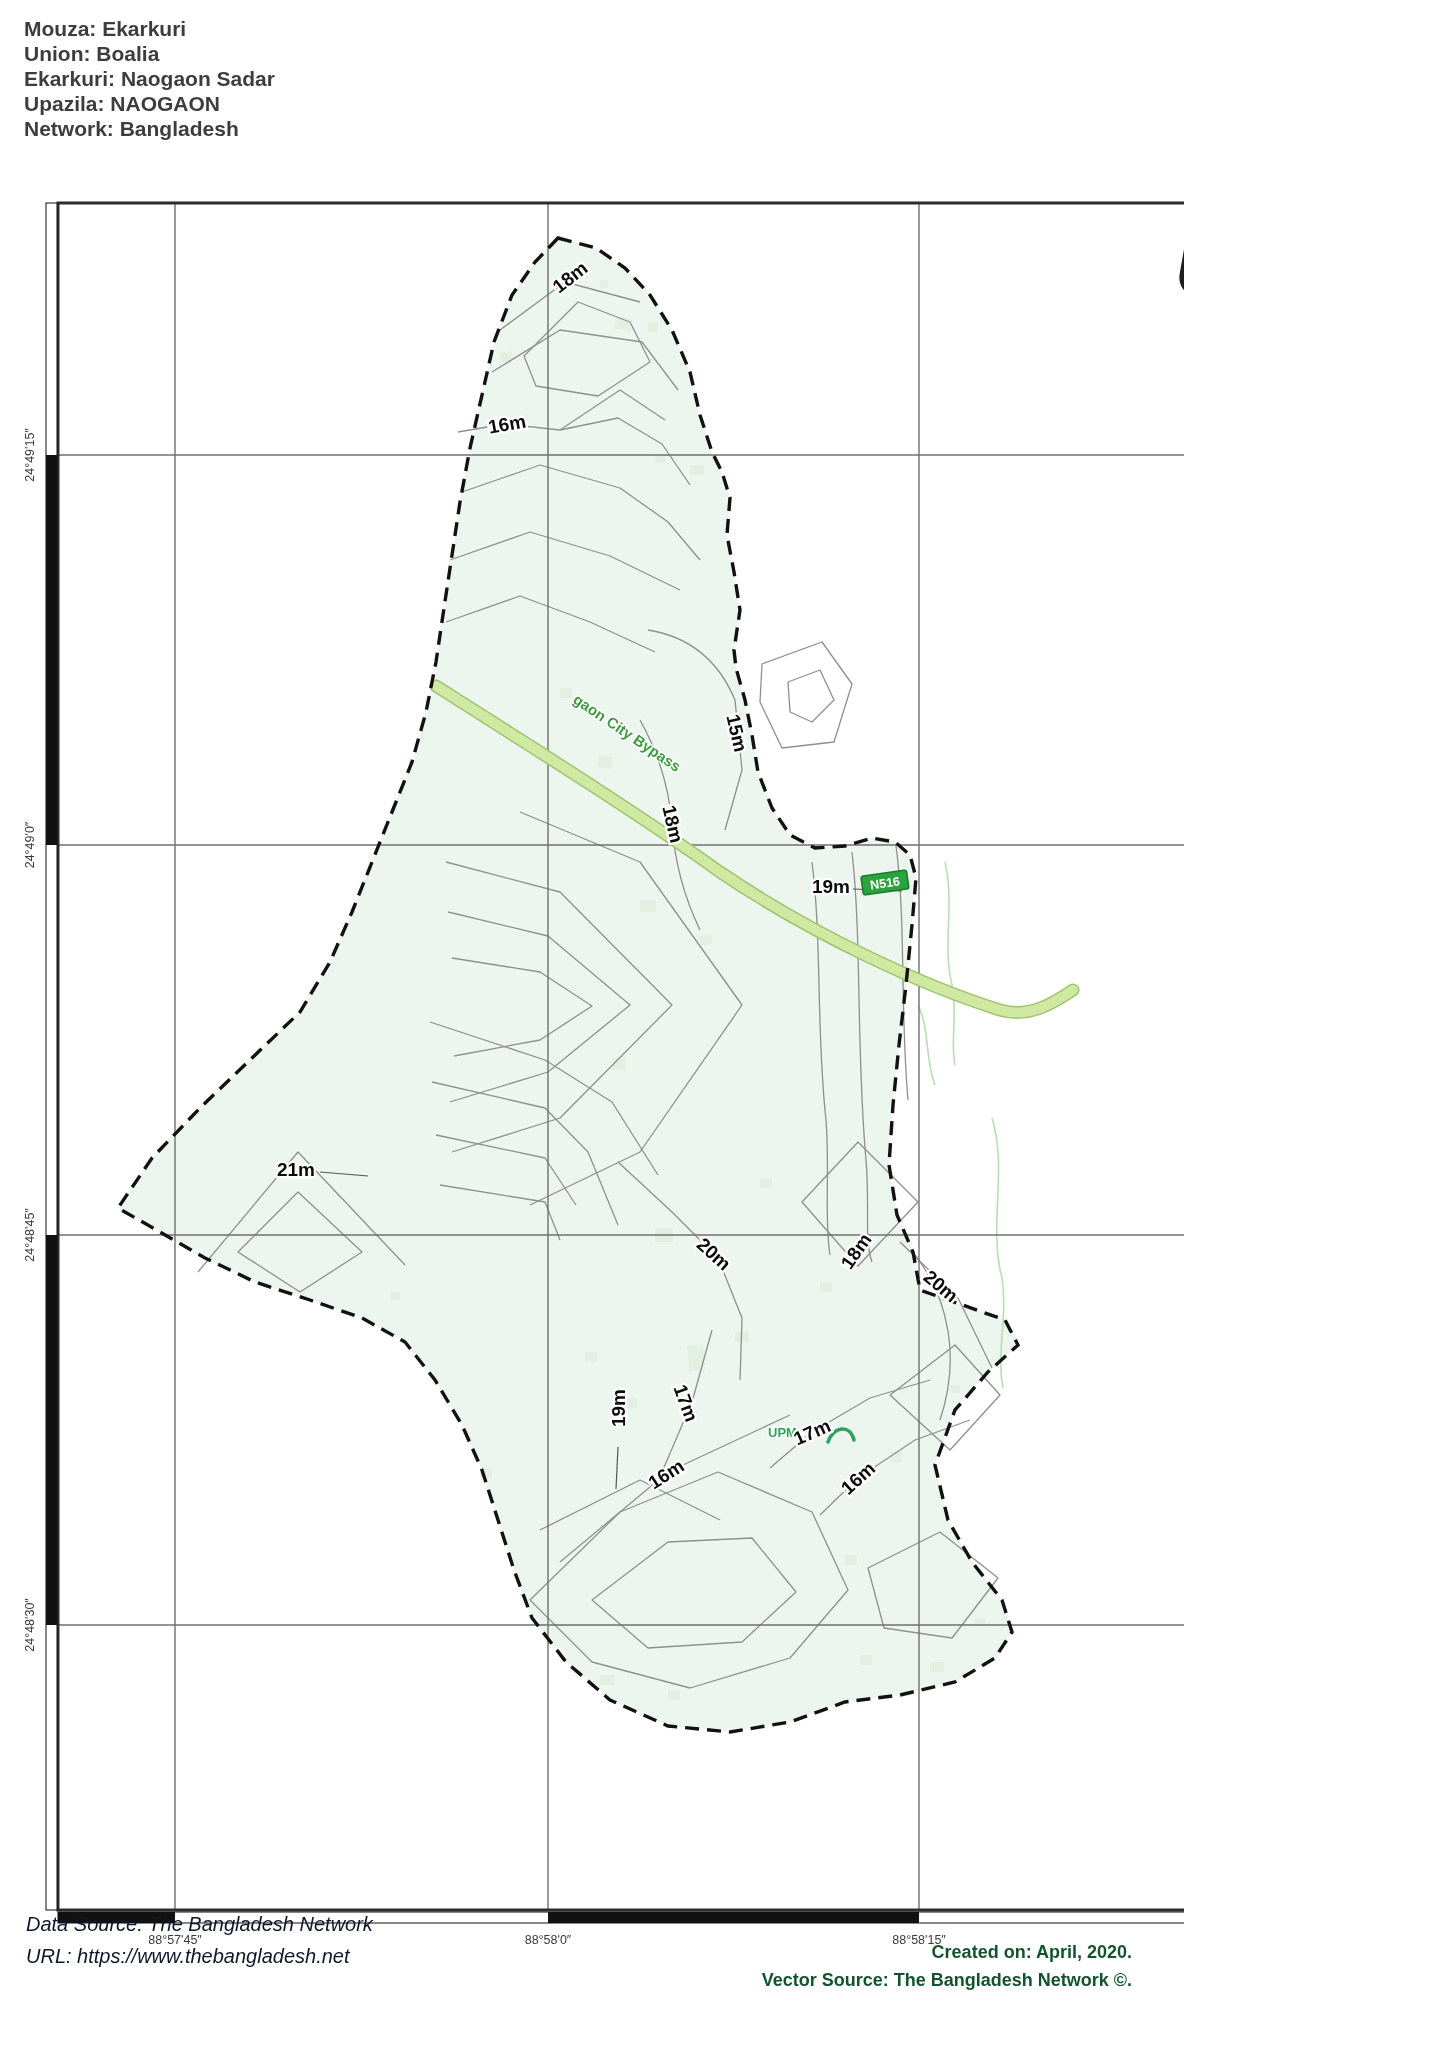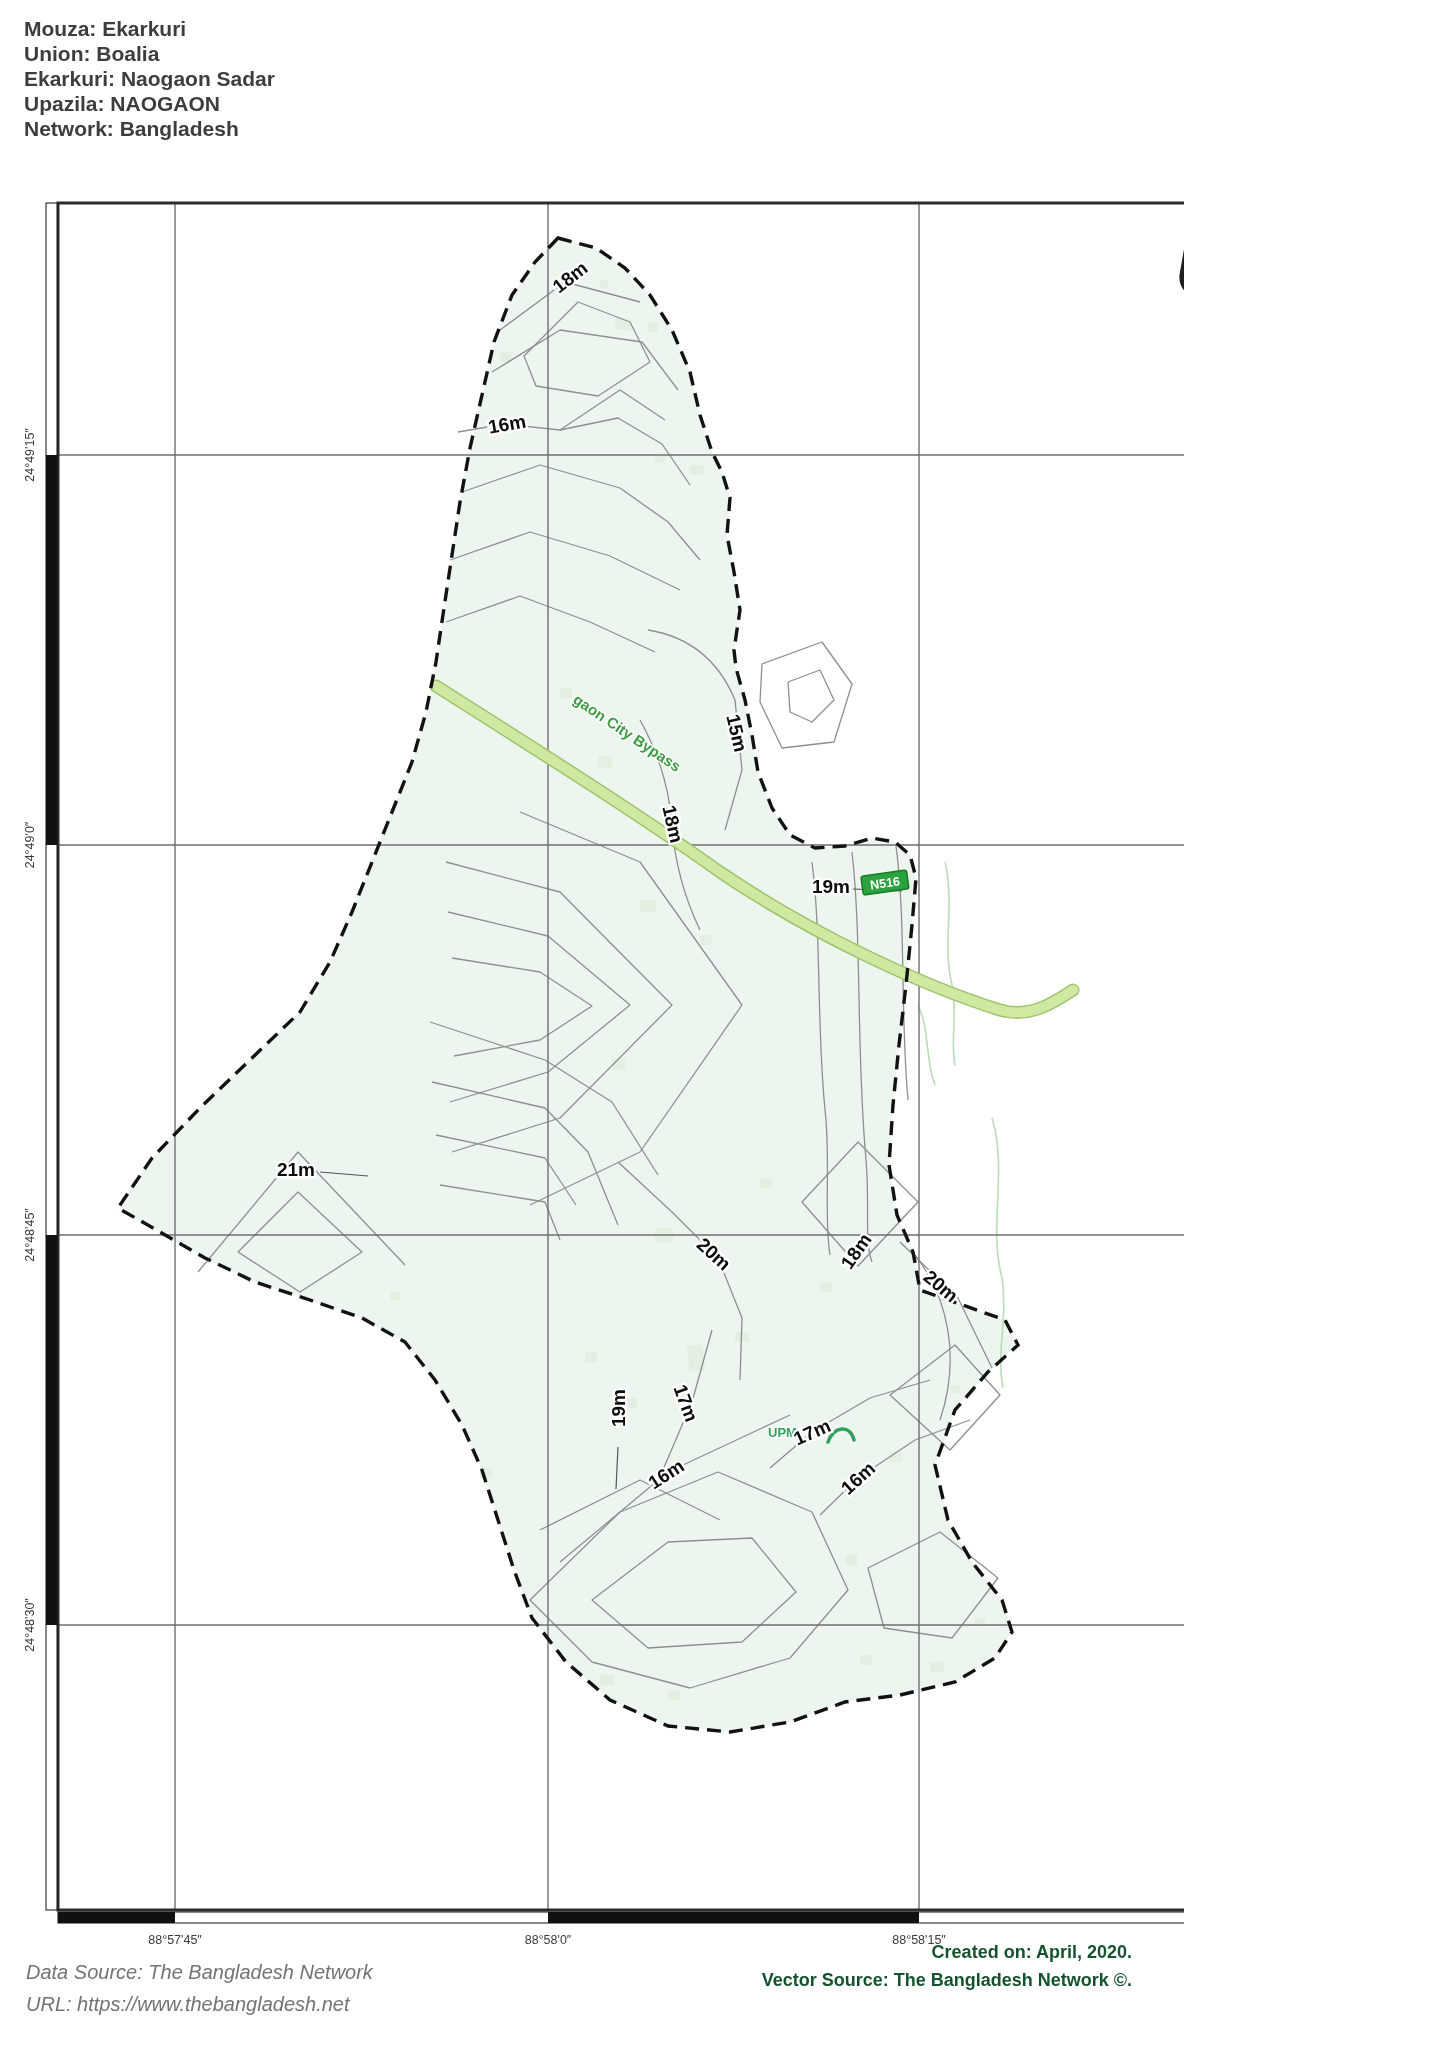--- a/index.html
+++ b/index.html
@@ -1,18 +1,18 @@
 <!DOCTYPE html>
 <html><head>
 <meta charset="utf-8">
 <style>
   html,body{margin:0;padding:0;background:#ffffff;}
   .page{position:relative;width:1184px;height:2048px;background:#fff;font-family:"Liberation Sans",sans-serif;overflow:hidden;}
   .hdr{position:absolute;left:24px;top:16px;color:#3d3d3d;font-weight:bold;font-size:21px;line-height:25px;}
-  .ftr-left{position:absolute;left:26px;top:1956px;font-style:italic;font-size:20px;line-height:32px;color:#737373;}
+  .ftr-left{position:absolute;left:26px;top:1908px;font-style:italic;font-size:20px;line-height:32px;color:#0f172a;}
   .ftr-right{position:absolute;right:52px;top:1938px;text-align:right;font-family:Liberation Sans, sans-serif;font-weight:bold;font-size:18px;line-height:28px;color:#14532d;}
   svg{position:absolute;left:0;top:0;}
   .gridline{stroke:#6f6f6f;stroke-width:1.4;}
   .contour{stroke:#8f8f8f;stroke-width:1.3;fill:none;stroke-linejoin:round;}
   .patch{fill:#e2efe1;}
   .stream{stroke:#b9ddb4;stroke-width:1.6;fill:none;}
   .clabel{font-family:"Liberation Sans",sans-serif;font-weight:bold;font-size:19px;fill:#0c0c0c;stroke:#ffffff;stroke-width:4.5;paint-order:stroke;text-anchor:middle;}
   .axlabel{font-family:"Liberation Sans",sans-serif;font-size:12.5px;fill:#3a3a3a;text-anchor:middle;}
   .leader{stroke:#555;stroke-width:1.2;}
   .roadname{font-family:"Liberation Sans",sans-serif;font-weight:bold;font-size:15px;fill:#3f9b43;stroke:#ffffff;stroke-width:3;paint-order:stroke;}

